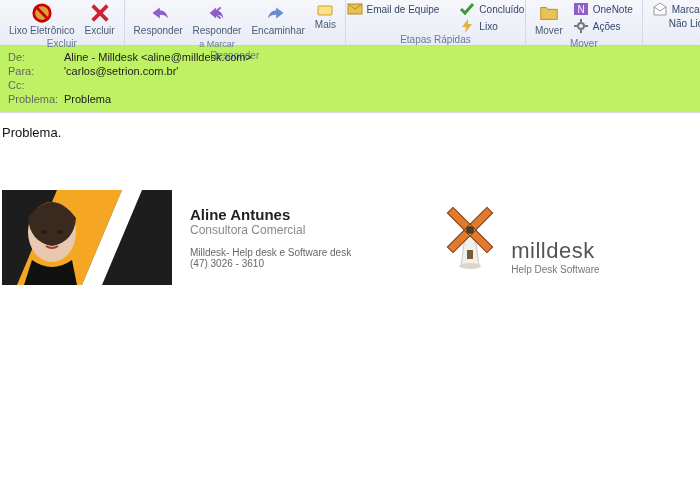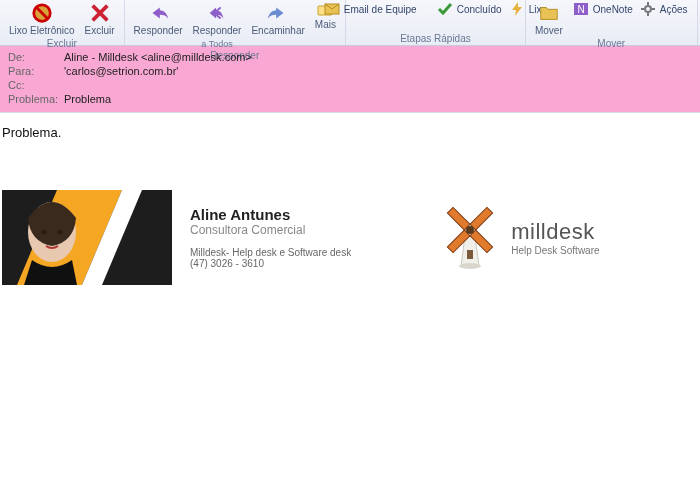--- a/index.html
+++ b/index.html
@@ -4,38 +4,38 @@
 <style>
   * { box-sizing: border-box; margin: 0; padding: 0; }
   body { font-family: "Segoe UI", Tahoma, sans-serif; font-size: 11px; color: #333; background: #fff; width: 700px; height: 500px; overflow: hidden; }
   .ribbon { background: linear-gradient(#f6f7fb,#e8ecf5); border-bottom: 1px solid #c7cddf; display: flex; height: 46px; }
   .ribbon-group { display: flex; flex-direction: column; align-items: center; border-right: 1px solid #d3d9e8; padding: 1px 6px 0 6px; }
   .ribbon-row { display: flex; gap: 4px; align-items: flex-start; flex: 1; }
   .rbtn { display: flex; flex-direction: column; align-items: center; gap: 2px; padding: 1px 3px; cursor: pointer; border-radius: 2px; }
   .rbtn .lbl { font-size: 10px; color: #4a5a78; line-height: 1.05; text-align: center; white-space: nowrap; }
   .rbtn .sub { font-size: 9px; color: #6a7896; }
   .group-caption { font-size: 10px; color: #6a7896; margin-top: auto; padding-bottom: 1px; }
-  .small-stack { display: flex; gap: 1px; }
+  .small-stack { display: flex; flex-direction: column; gap: 1px; }
   .small-btn { display: flex; align-items: center; gap: 4px; padding: 0 3px; cursor: pointer; border-radius: 2px; font-size: 10px; color: #34466e; white-space: nowrap; }
   .ic { width: 16px; height: 16px; display: inline-block; }
   .ic-lg { width: 22px; height: 22px; }
-  .headers { background: #f9a8d4; border-bottom: 1px solid #d6dbe8; padding: 4px 8px 6px 8px; font-size: 11px; color: #333; }
+  .headers { background: #bef264; border-bottom: 1px solid #d6dbe8; padding: 4px 8px 6px 8px; font-size: 11px; color: #333; }
   .hrow { display: flex; gap: 8px; padding: 1px 0; }
   .hlabel { width: 48px; color: #666; }
   .hval { color: #222; }
   .body-area { padding: 12px 2px; font-size: 13px; color: #111; background: #fff; height: 380px; }
   .sig { margin-top: 50px; display: flex; align-items: center; gap: 88px; }
   .sig-left { display: flex; align-items: center; gap: 18px; }
   .photo { width: 170px; height: 95px; position: relative; background: #222; overflow: hidden; }
   .photo svg { position: absolute; inset: 0; }
   .sig-text .name { font-weight: bold; font-size: 15px; color: #222; }
   .sig-text .role { font-size: 12px; color: #888; }
   .sig-text .company { font-size: 10px; color: #666; margin-top: 10px; }
   .sig-text .phone { font-size: 10px; color: #666; }
-  .brand { display: flex; align-items: center; gap: 10px; }
+  .brand { display: flex; align-items: flex-end; gap: 10px; }
   .brand-text .bt1 { font-size: 22px; color: #555; letter-spacing: .5px; }
   .brand-text .bt2 { font-size: 10px; color: #777; }
 </style>
 </head>
 <body>
 
 <div class="ribbon">
 
   <div class="ribbon-group">
     <div class="ribbon-row">
@@ -73,21 +73,21 @@
         <span class="lbl">Responder</span>
       </div>
       <div class="rbtn">
         <span class="ic ic-lg">
           <svg viewBox="0 0 24 24">
               <path d="M11 6l-7 6 7 6v-4c4 0 6 1 8 4-1-6-4-9-8-9V6z" fill="#8e5fc9"></path>
               <path d="M16 6l-5 4v4l5 4" fill="none" stroke="#8e5fc9" stroke-width="2"></path>
             </svg>
         </span>
         <span class="lbl">Responder</span>
-        <span class="sub">a Todos</span>
+        <span class="sub">a Marcar</span>
       </div>
       <div class="rbtn">
         <span class="ic ic-lg">
           <svg viewBox="0 0 24 24">
               <path d="M10 6l8 6-8 6v-4c-4 0-7 1-9 4 1-6 5-9 9-9V6z" fill="#6b8ccf"></path>
             </svg>
         </span>
         <span class="lbl">Encaminhar</span>
       </div>
       <div class="rbtn">

